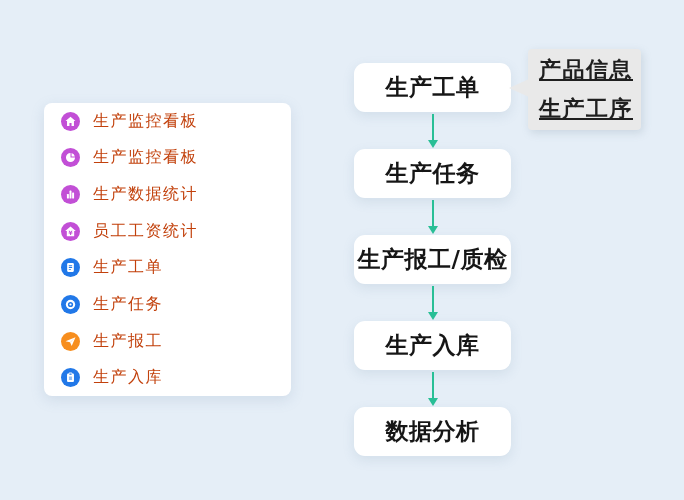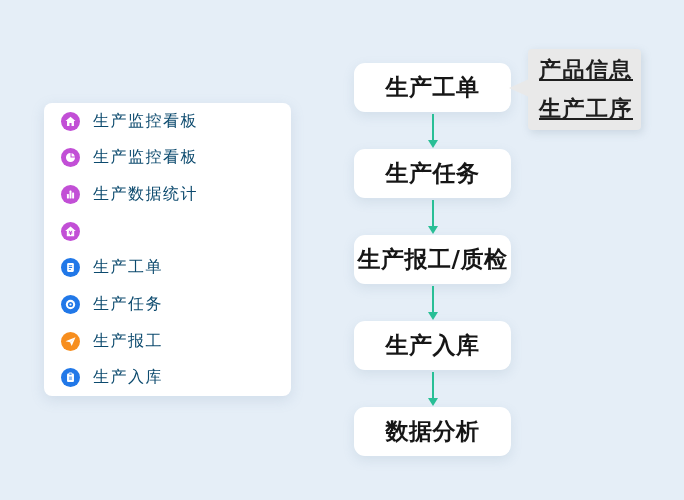--- a/index.html
+++ b/index.html
@@ -29,21 +29,21 @@
     width: 19px; height: 19px; border-radius: 50%;
     flex: none;
     display: flex; align-items: center; justify-content: center;
   }
   .menu-icon svg { width: 13px; height: 13px; display: block; }
   .menu-icon svg .accent-purple { fill: #c24fd6; }
   .menu-icon svg .accent-blue   { fill: #2178e8; }
   .menu-icon svg .accent-orange { fill: #f78e1e; }
   .menu-label {
     font-size: 16px; letter-spacing: 1.5px;
-    color: #0c4a6e;
+    color: #c2410c;
     white-space: nowrap;
   }
 
   
   .flow {
     position: absolute; left: 354px; top: 63px; width: 157px;
     display: flex; flex-direction: column;
   }
   .flow-node {
     height: 49px;
@@ -124,20 +124,21 @@
     <span class="menu-label">生产数据统计</span>
   </div>
 
   <div class="menu-item">
     <span class="menu-icon" style="background-color: rgb(194, 79, 214);">
       <svg viewBox="0 0 24 24">
         <path fill="#fff" d="M12 2.8 L21.8 11 H18.8 V20.8 H5.2 V11 H2.2 Z"></path>
         <text class="accent-purple" x="12" y="17.6" font-size="11" font-weight="bold" text-anchor="middle">¥</text>
       </svg>
     </span>
+    <span class="menu-label">员工工资统计</span>
   </div>
 
   <div class="menu-item">
     <span class="menu-icon" style="background-color: rgb(33, 120, 232);">
       <svg viewBox="0 0 24 24">
         <rect fill="#fff" x="5.8" y="3.8" width="12.4" height="16.4" rx="2"></rect>
         <rect class="accent-blue" x="8.6" y="7.8" width="6.8" height="1.7" rx="0.85"></rect>
         <rect class="accent-blue" x="8.6" y="11.2" width="6.8" height="1.7" rx="0.85"></rect>
         <rect class="accent-blue" x="8.6" y="14.6" width="4.6" height="1.7" rx="0.85"></rect>
       </svg>

